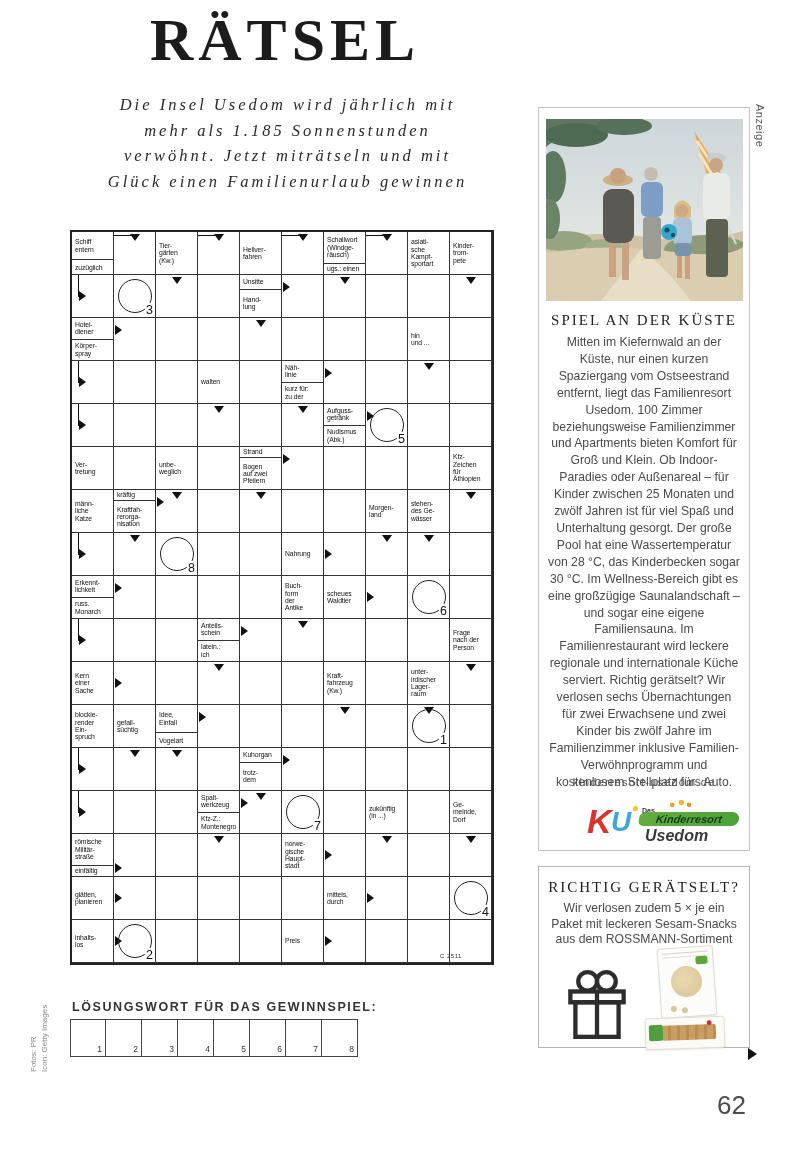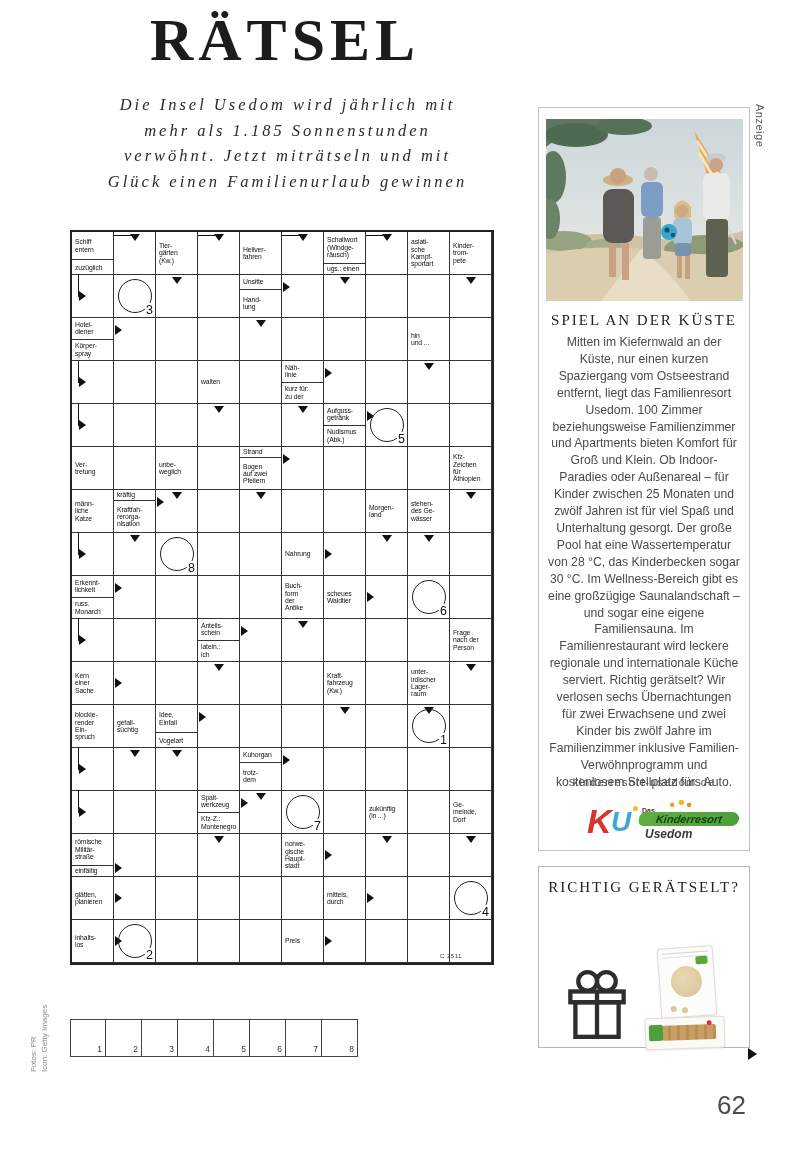--- a/index.html
+++ b/index.html
@@ -63,21 +63,21 @@
   .lu{position:absolute;left:72px;top:8px;font-size:28px;font-weight:700;font-style:italic;color:var(--logo-blue,#3fa6d8);}
   .ldot{position:absolute;left:94px;top:8px;width:5px;height:5px;background:#f2c428;border-radius:50% 50% 50% 0;}
   .ldas{position:absolute;left:103px;top:9px;font-size:7px;font-weight:700;color:#333;}
   .lsun{position:absolute;left:128px;top:2px;width:26px;height:8px;
         background:radial-gradient(circle at 20% 60%,#f4a024 2px,transparent 2.5px),
                    radial-gradient(circle at 55% 30%,#f4b824 2.5px,transparent 3px),
                    radial-gradient(circle at 85% 60%,#ef8c1f 2px,transparent 2.5px);}
   .lbrand{position:absolute;left:100px;top:14px;width:100px;height:14px;line-height:14px;text-align:center;
         background:linear-gradient(100deg,#64ad41,var(--logo-green,#4ca139));border-radius:7px 9px 8px 6px;
         transform:skewX(-8deg);font-size:11px;font-style:italic;font-weight:700;color:#143d14;}
-  .lplace{position:absolute;left:106px;top:29px;font-size:12px;font-style:italic;font-weight:700;color:#3a3a3a;}
+  .lplace{position:absolute;left:106px;top:29px;font-size:16px;font-style:italic;font-weight:700;color:#3a3a3a;}
 
   
   .prize{position:absolute;left:538px;top:866px;width:212px;height:182px;border:1px solid #b5b5b5;
       box-sizing:border-box;background:#fff;}
   .prize-h{position:absolute;left:0;top:12px;width:100%;text-align:center;margin:0;
       font-family:"Liberation Serif",serif;font-weight:400;font-size:15px;letter-spacing:2px;color:#222;}
   .prize-body{position:absolute;left:6px;top:34px;width:198px;margin:0;text-align:center;
       font-size:12.2px;line-height:15.5px;color:var(--body-text,#4a4a4a);white-space:pre-line;}
   .gift{position:absolute;left:22px;top:96px;width:72px;height:80px;}
   .bag{position:absolute;left:120px;top:80px;width:54px;height:68px;background:#fcfcfa;
@@ -535,20 +535,21 @@
       </span>
       <span class="circle" style="left: 382px; top: 649px; width: 34px; height: 34px;">
         <b>4</b>
       </span>
       <span class="circle" style="left: 46px; top: 692px; width: 34px; height: 34px;">
         <b>2</b>
       </span>
       <span class="copyright" style="left: 368px; top: 721px;">C 2511</span>
     </div>
 
+  <div class="sol-label">LÖSUNGSWORT FÜR DAS GEWINNSPIEL:</div>
   <div class="sol-boxes" id="solboxes">
       <div class="sol-box">
         <span>1</span>
       </div>
       <div class="sol-box">
         <span>2</span>
       </div>
       <div class="sol-box">
         <span>3</span>
       </div>
@@ -629,20 +630,23 @@
       <span class="lsun"></span>
       <span class="lbrand">Kinderresort</span>
       <span class="lplace">Usedom</span>
     </div>
   </aside>
 
   <div class="anzeige">Anzeige</div>
 
   <div class="prize">
     <h2 class="prize-h">RICHTIG GERÄTSELT?</h2>
+    <p class="prize-body">Wir verlosen zudem 5 × je ein
+Paket mit leckeren Sesam-Snacks
+aus dem ROSSMANN-Sortiment</p>
     <div class="gift">
       <svg viewBox="0 0 100 106" width="72" height="80" fill="none" stroke="#2d2d2d" stroke-width="6">
         <rect x="20" y="52" width="60" height="48"></rect>
         <rect x="13" y="37" width="74" height="15"></rect>
         <line x1="50" y1="37" x2="50" y2="100"></line>
         <circle cx="37" cy="23" r="13"></circle>
         <circle cx="63" cy="23" r="13"></circle>
       </svg>
     </div>
     <div class="bag">

